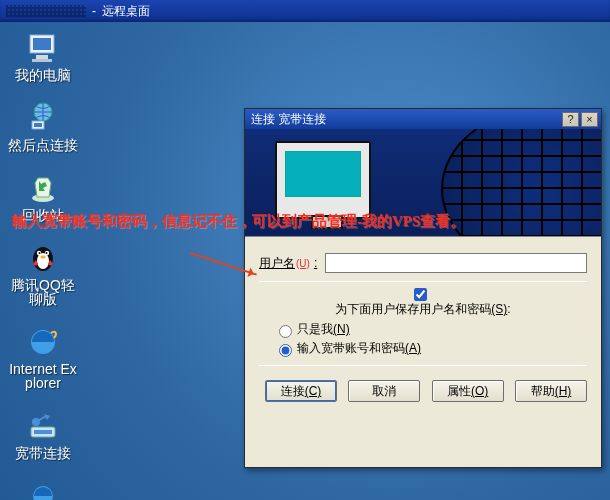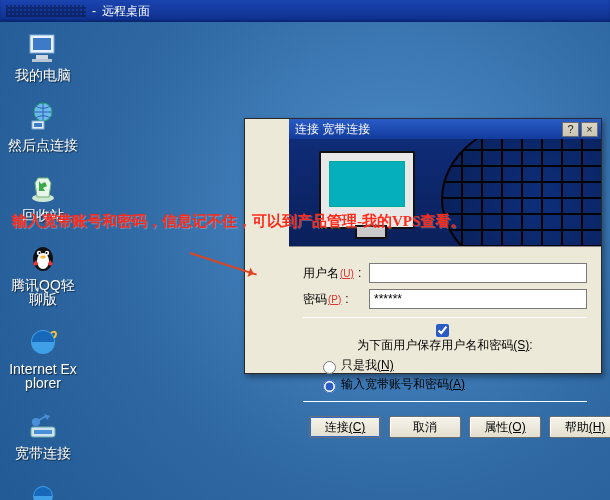--- a/index.html
+++ b/index.html
@@ -50,26 +50,25 @@
     position:absolute; left:190px; top:230px;
     width:70px; height:2px; background:#d42; z-index:49;
     transform: rotate(18deg); transform-origin:left center;
   }
   .arrow::after{
     content:""; position:absolute; right:-2px; top:-4px;
     border:5px solid transparent; border-left-color:#d42;
   }
   
   .dialog {
-    position:absolute; left:244px; top:96px;
-    width:358px; height:256px;
+    position:absolute; left:244px; top:86px;
+    width:358px; height:360px;
     background:#ece9d8;
     border:1px solid #2a2a2a;
     box-shadow: 2px 3px 6px rgba(0,0,0,.4);
-    padding-left: 44px;
   }
   .dlg-title{
     height:20px;
     background:linear-gradient(#2a5cc7,#123b9b);
     color:#fff; display:flex; align-items:center; padding:0 3px 0 6px;
     font-size:12px;
   }
   .dlg-title .sp{flex:1;}
   .dlg-title .tbtn{
     width:17px;height:15px; margin-left:2px;
@@ -95,21 +94,21 @@
   .globe{
     position:absolute; right:-40px; top:-20px; width:200px; height:160px;
     border-radius:50%;
     background:
       repeating-linear-gradient(0deg, transparent 0 14px, #000 14px 16px),
       repeating-linear-gradient(90deg, transparent 0 18px, #000 18px 20px),
       radial-gradient(circle,#0e2e7b,#081e55);
     border:2px solid #000;
   }
   .dlg-body{ padding:10px 14px 8px 14px; }
-  .frow{ display:flex; align-items:center; margin:6px 0;}
+  .frow{ display:flex; align-items:center; margin:6px 0;text-decoration:underline;}
   .frow .flabel{ width:66px; color:#000;}
   .frow .key{ color:#d33; margin:0 4px 0 1px; font-size:10px;}
   .tin{
     flex:1; height:20px; background:#fff; border:1px solid #7a7a7a;
     padding:1px 4px; font-size:12px;
   }
   .divider{ height:1px; background:#b0aea0; margin:8px 0 6px; border-bottom:1px solid #fff;}
   .ck-row{display:flex;align-items:center; margin:3px 0 3px 0;flex-direction:column;}
   .ck{ width:13px;height:13px; margin-right:5px; accent-color:#2a5cc7;}
   .rgrp{margin-left:20px;}
@@ -235,26 +234,20 @@
     <div class="dlg-banner">
       <div class="mon"></div>
       <div class="globe"></div>
     </div>
     <div class="dlg-body">
       <div class="frow">
         <span class="flabel">
           <span>用户名</span><span class="key"><span class="und">(U)</span></span>:
         </span>
         <input class="tin" value="" style="">
-      </div>
-      <div class="frow">
-        <span class="flabel">
-          <span>密码</span><span class="key"><span class="und">(P)</span></span>:
-        </span>
-        <input class="tin" value="******" style="">
       </div>
       <div class="divider"></div>
       <div class="ck-row">
         <input type="checkbox" class="ck" checked="" style="">
         <span>
           <span>为下面用户保存用户名和密码</span><span class="und">(S)</span>:
         </span>
       </div>
       <div class="rgrp">
         <div class="rrow">

